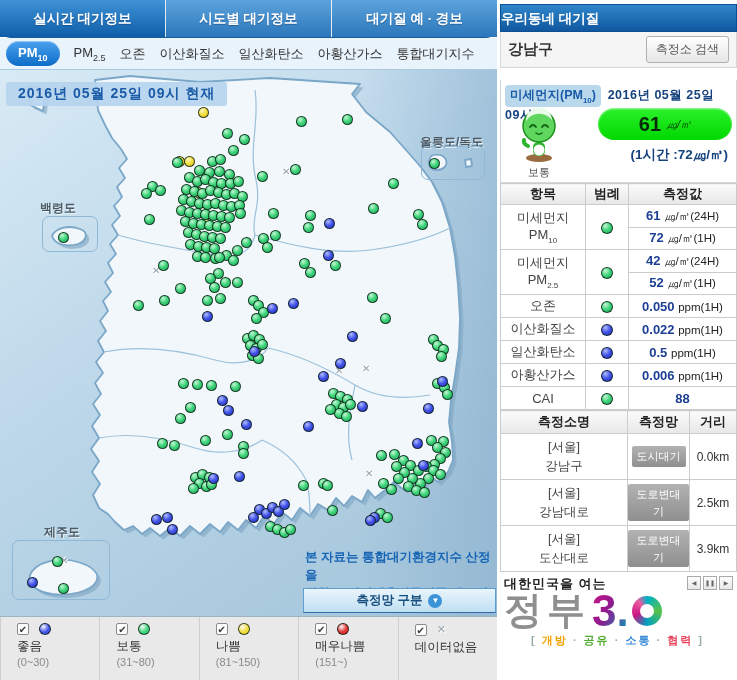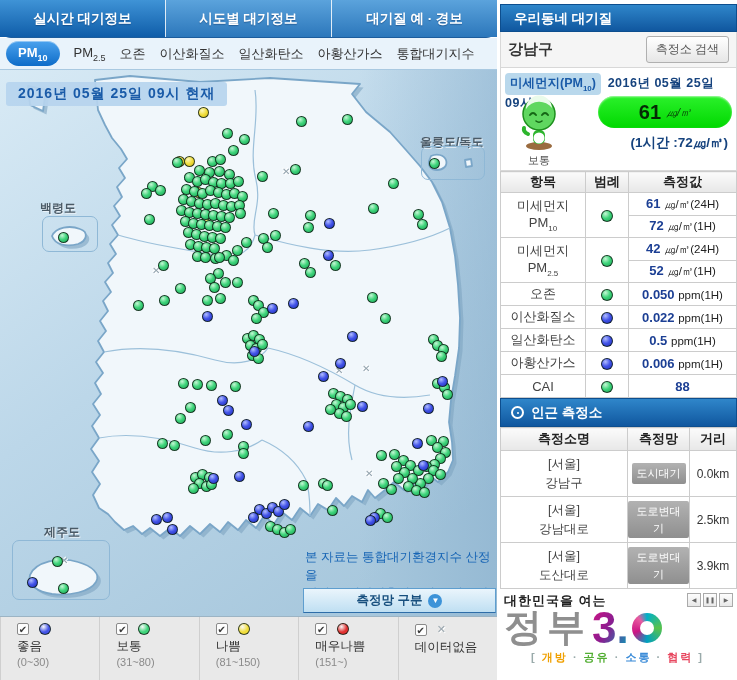--- a/index.html
+++ b/index.html
@@ -18,21 +18,21 @@
   .subtab { font-size:13px; color:#333; cursor:pointer; white-space:nowrap; }
   .subtab sub { font-size:9px; }
   .subtab.pill { background:linear-gradient(#4aa2ee,#0e6cc8); color:#fff; font-weight:bold; border-radius:13px; padding:4px 12px; box-shadow:inset 0 1px 0 rgba(255,255,255,.4); }
 
   .map { position:relative; height:546px; overflow:hidden; background:#bcd7e9; }
   .map svg.base { position:absolute; left:0; top:0; }
   .datebox { position:absolute; left:6px; top:12px; background:rgba(182,212,238,.92); color:#1a5ba8; font-weight:bold;
              font-size:14px; padding:3px 12px; border-radius:3px; letter-spacing:1px; }
   .islandbox { position:absolute; border:1px solid #8fb8d6; border-radius:7px; }
   .islandlabel { position:absolute; font-size:12px; font-weight:bold; color:#4a5a66; text-shadow:1px 1px 0 #eaf2f8; }
-  .mapnote { position:absolute; left:305px; top:478px; width:192px; color:#1765b5; font-weight:normal; font-size:12.5px; line-height:1.45; }
+  .mapnote { position:absolute; left:305px; top:478px; width:192px; color:#1765b5; font-weight:bold; font-size:12.5px; line-height:1.45; }
   .netbtn { position:absolute; left:303px; top:518px; width:193px; height:25px; background:linear-gradient(#eaf5fc,#bfdff2);
             border:1px solid #5e9ecf; border-bottom-color:#2e6da8; color:#174f7e; font-weight:bold; font-size:12.5px;
             display:flex; align-items:center; justify-content:center; gap:6px; cursor:pointer; }
   .netbtn .arr { width:14px; height:14px; border-radius:50%; background:#3d93d8; color:#fff; font-size:8px; line-height:14px; text-align:center; }
 
   .dotlayer { position:absolute; left:0; top:0; width:497px; height:546px; }
   .dot { position:absolute; width:11px; height:11px; border-radius:50%; border:1px solid rgba(10,25,15,.8); cursor:pointer; }
   .dot.g { background:radial-gradient(circle at 35% 28%, #c4f7d4, #3ed47a 48%, #1ea257); }
   .dot.b { background:radial-gradient(circle at 35% 28%, #b0bcff, #4253e8 48%, #2030b8); }
   .dot.y { background:radial-gradient(circle at 35% 28%, #fdf8bc, #f0dd3a 52%, #cdb81e); }
@@ -48,27 +48,27 @@
   .checkbox { width:12px; height:12px; background:#fdfdfd; border:1px solid #8a8a8a; border-radius:2px; font-size:10px;
               line-height:11px; text-align:center; color:#3a3a3a; cursor:pointer; }
   .legdot { width:12px; height:12px; border-radius:50%; border:1px solid rgba(10,25,15,.8); }
   .legx { font-size:11px; font-weight:bold; color:#9aa6ae; text-shadow:1px 1px 0 #fff; }
   .legitem .lab { font-size:12.5px; color:#333; margin-top:3px; }
   .legitem .rng { font-size:11px; color:#8a8a8a; margin-top:1px; }
 
   
   .right { width:237px; margin-left:3px; flex:none; font-size:13px; }
   .rp-header { margin-top:4px; height:28px; background:linear-gradient(#2f86ca,#10579f); border:1px solid #0d4e8e;
-               color:#fff; font-weight:bold; font-size:13.5px; line-height:27px; padding-left:13px; }
+               color:#fff; font-weight:bold; font-size:13.5px; line-height:27px; }
   .region-row { height:36px; background:#f5f5f5; border:1px solid #d8d8d8; border-top:none; display:flex;
                 align-items:center; justify-content:space-between; padding:0 7px; }
   .region-name { font-weight:bold; font-size:15px; color:#333; }
   .search-btn { background:linear-gradient(#ffffff,#e6e6e6); border:1px solid #b0b0b0; border-radius:3px;
                 color:#555; font-size:12px; padding:4px 9px; cursor:pointer; }
-  .current { border:1px solid #d8d8d8; border-top:none; height:103px; position:relative; padding:5px 4px; }
+  .current { border:1px solid #d8d8d8; border-top:none; height:103px; position:relative; padding:5px 4px;margin-top:12px; }
   .pm-badge { display:inline-block; background:#b9d8ec; color:#1a5ba8; font-weight:bold; border-radius:4px;
               padding:2px 5px; font-size:12.5px; }
   .pm-badge sub { font-size:8px; }
   .cur-date { color:#16437e; font-weight:bold; font-size:12.5px; margin-left:3px; letter-spacing:0.5px; }
   .mascot { position:absolute; left:8px; top:26px; width:60px; text-align:center; }
   .mascot .status { font-size:11px; color:#555; margin-top:-2px; }
   .value-pill { position:absolute; right:4px; top:28px; width:134px; height:32px; border-radius:16px;
                 background:linear-gradient(#2bf12b,#00d800); display:flex; align-items:center; justify-content:center; gap:5px;
                 box-shadow:inset 0 1px 2px rgba(255,255,255,.6); }
   .value-pill .v { font-size:20px; font-weight:bold; color:#052a05; }
@@ -559,24 +559,20 @@
             <td class="val"><b>0.006</b> <span>ppm(1H)</span></td>
           </tr>
           <tr>
             <td style="height: 23px;">CAI</td>
             <td><span class="tdot g"></span></td>
             <td class="val"><b>88</b> <span></span></td>
           </tr>
         </tbody>
     </table>
 
-    <div class="nb-header">
-      <span class="target-ic"></span>
-      <span>인근 측정소</span>
-    </div>
     <table class="nb">
       <colgroup>
           <col style="width:127px">
           <col style="width:62px">
           <col>
         </colgroup>
       <thead>
           <tr>
         <th>측정소명</th>
         <th>측정망</th>

